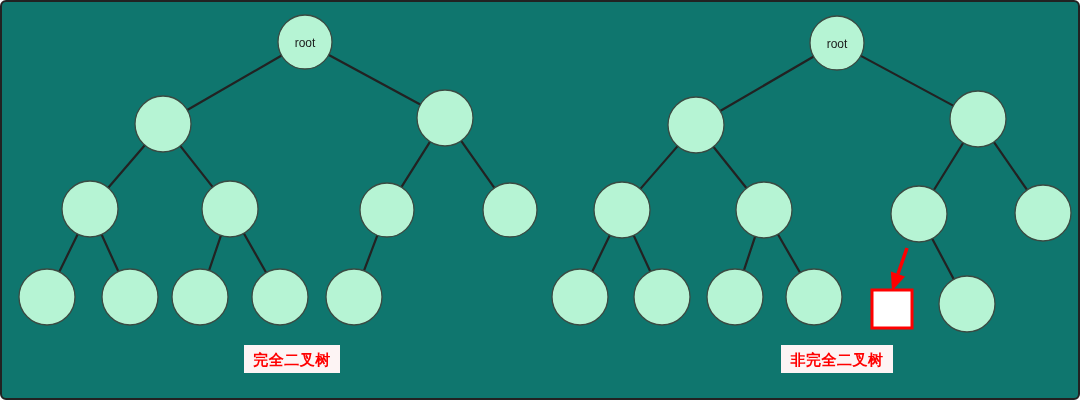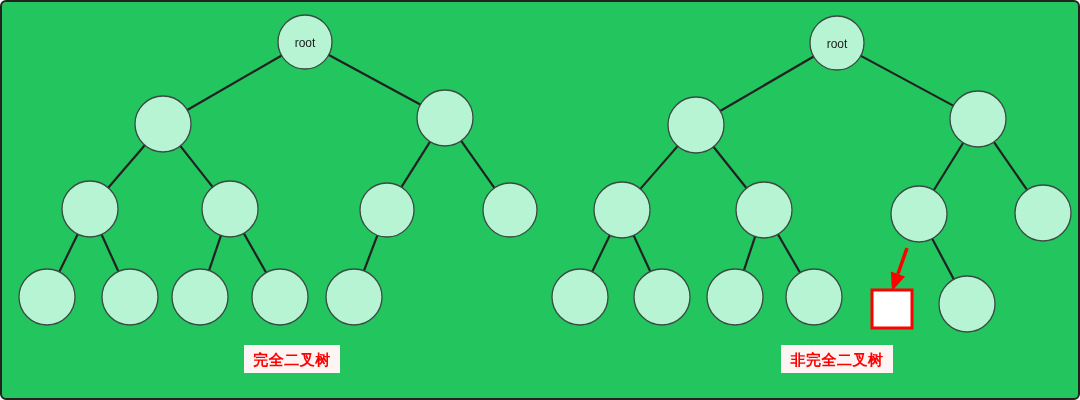--- a/index.html
+++ b/index.html
@@ -9,21 +9,21 @@
   }
   body {
     width: 1080px;
     height: 400px;
     font-family: "Liberation Sans", "DejaVu Sans", sans-serif;
   }
   #canvas {
     position: relative;
     width: 1080px;
     height: 400px;
-    background: #22c55e;
+    background: #0f766e;
     box-sizing: border-box;
     border: 2px solid #222222;
     border-radius: 6px;
     overflow: hidden;
   }
   #diagram-svg {
     position: absolute;
     left: 0;
     top: 0;
     width: 1080px;

